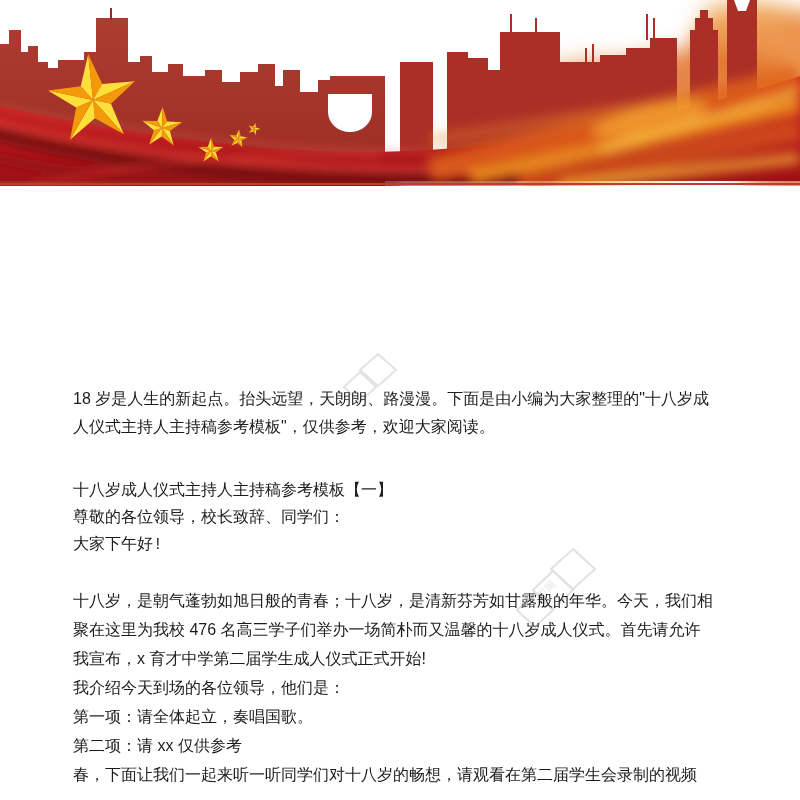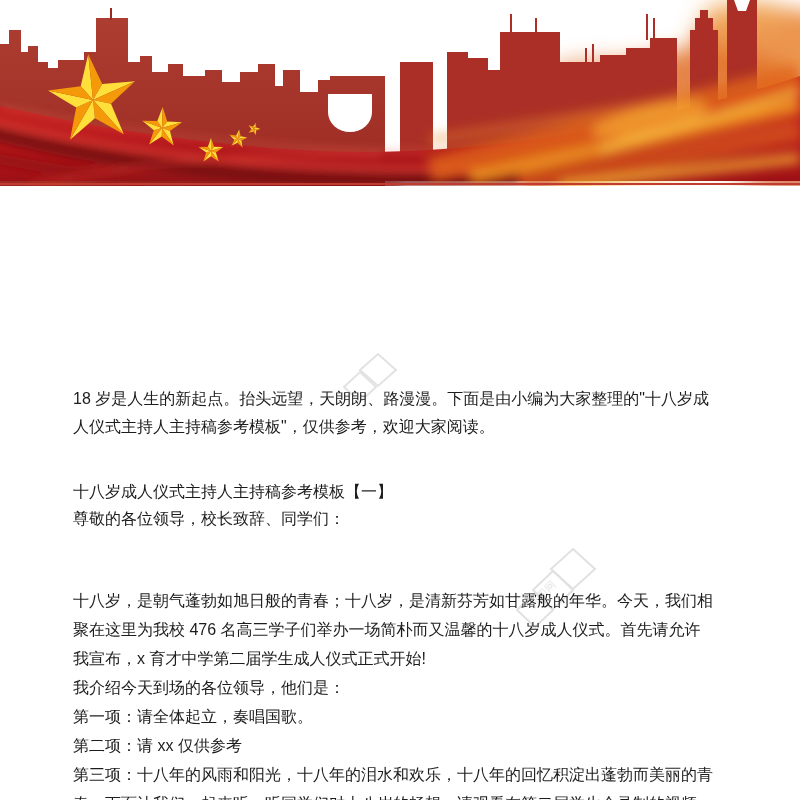--- a/index.html
+++ b/index.html
@@ -8,21 +8,21 @@
     background:#ffffff;
     font-family:"Liberation Sans","DejaVu Sans",sans-serif;
   }
   .header{position:absolute;left:0;top:0;width:800px;height:186px;}
   .header svg{display:block;}
   .divider{position:absolute;left:0;top:183px;width:800px;height:2.4px;background:#c23b30;}
   .watermark{position:absolute;pointer-events:none;opacity:.9;}
   .content{position:absolute;left:25px;top:0;width:760px;color:#1c1c1c;font-size:16px;}
   .para{position:absolute;left:0;margin:0;white-space:nowrap;}
   .p1{top:385px;line-height:27.5px;}
-  .p2{top:478px;line-height:27px;}
+  .p2{top:478px;line-height:27px;font-family:Liberation Mono, monospace;}
   .p3{top:586px;line-height:29px;}
   .line{display:block;margin-left:48px;}
   .wm-text{fill:#e6e6e6;font-size:11px;font-family:"Liberation Sans",sans-serif;}
 </style>
 </head>
 <body>
 
 <div class="header">
   <svg width="800" height="186" viewBox="0 0 800 186" xmlns="http://www.w3.org/2000/svg">
     <defs>
@@ -184,24 +184,24 @@
 </div>
 
 <div class="content">
   <div class="para p1">
     <span class="line">18 岁是人生的新起点。抬头远望，天朗朗、路漫漫。下面是由小编为大家整理的"十八岁成</span>
     <span class="line">人仪式主持人主持稿参考模板"，仅供参考，欢迎大家阅读。</span>
   </div>
   <div class="para p2">
     <span class="line">十八岁成人仪式主持人主持稿参考模板【一】</span>
     <span class="line">尊敬的各位领导，校长致辞、同学们：</span>
+    <span class="line">大家下午好!</span>
   </div>
   <div class="para p3">
     <span class="line">十八岁，是朝气蓬勃如旭日般的青春；十八岁，是清新芬芳如甘露般的年华。今天，我们相</span>
     <span class="line">聚在这里为我校 476 名高三学子们举办一场简朴而又温馨的十八岁成人仪式。首先请允许</span>
     <span class="line">我宣布，x 育才中学第二届学生成人仪式正式开始!</span>
     <span class="line">我介绍今天到场的各位领导，他们是：</span>
     <span class="line">第一项：请全体起立，奏唱国歌。</span>
     <span class="line">第二项：请 xx 仅供参考</span>
-    <span class="line">第三项：十八年的风雨和阳光，十八年的泪水和欢乐，十八年的回忆积淀出蓬勃而美丽的青</span>
     <span class="line">春，下面让我们一起来听一听同学们对十八岁的畅想，请观看在第二届学生会录制的视频</span>
   </div>
 </div>
 
 </body></html>

